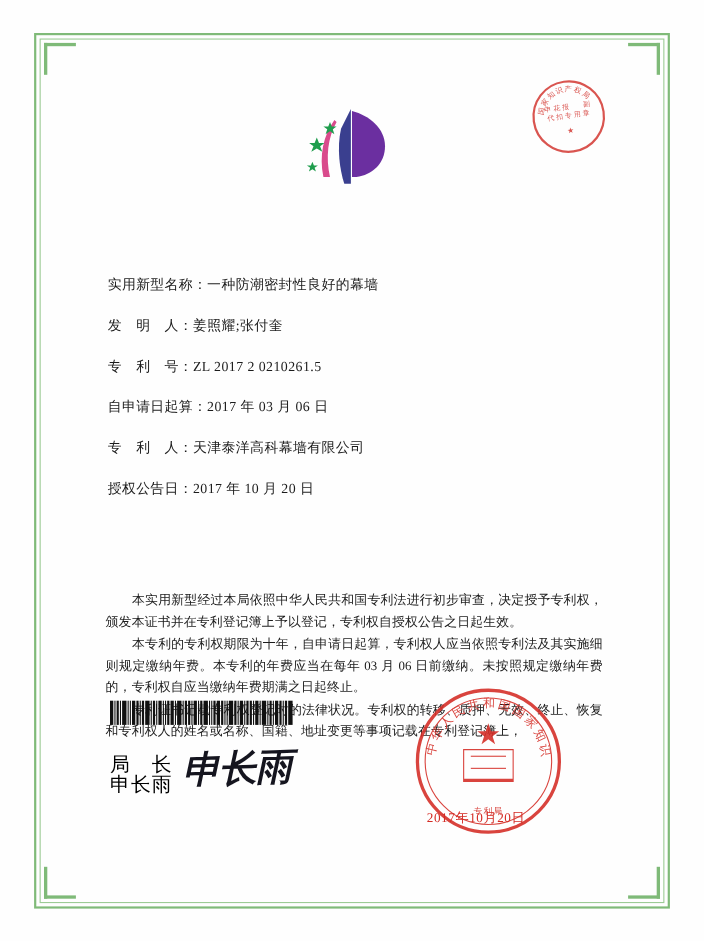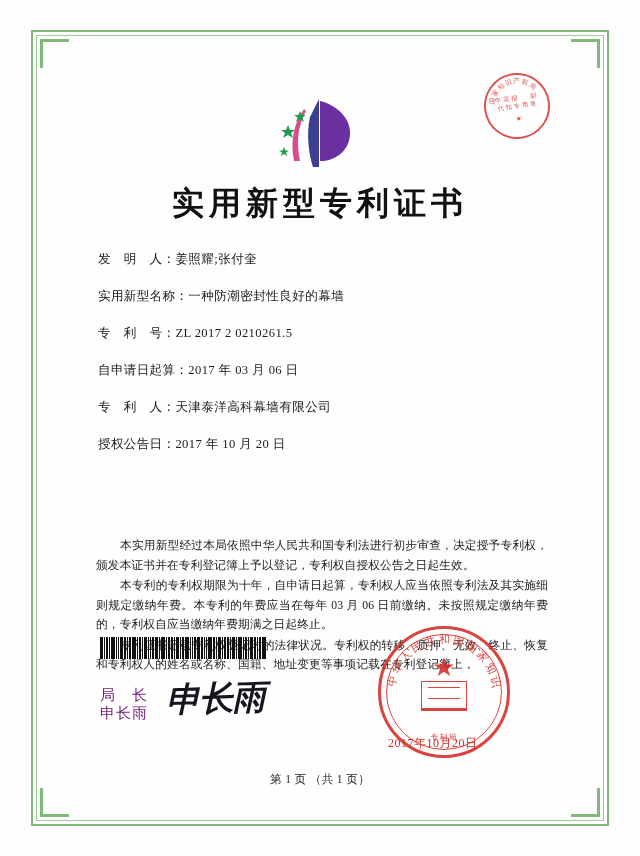--- a/index.html
+++ b/index.html
@@ -166,24 +166,24 @@
     height: 22px;
     margin-right: 1px;
     vertical-align: top;
   }
 
   
   .sig-block {
     position: absolute;
     left: 100px;
     top: 686px;
-    font-size: 15px;
+    font-size: 18px;
     line-height: 18px;
     letter-spacing: 1px;
-    color: #701a75;
+    color: #000000;
   }
   .sig-script {
     position: absolute;
     left: 166px;
     top: 676px;
     font-size: 34px;
     font-family: "DejaVu Serif", serif;
     font-style: italic;
     font-weight: bold;
     color: #15151f;
@@ -307,28 +307,27 @@
         <textPath href="#arcTop" startOffset="6%">国家知识产权局</textPath>
       </text>
     </svg>
     <div class="st-center">
       <div>申 花 报　　副</div>
       <div>代 扣 专 用 章</div>
     </div>
     <div class="st-star">★</div>
   </div>
 
-  <div class="doc-title">实用新型专利证书</div>
 
   <div class="fields">
     <div class="field-row">
+      <span class="field-label">实用新型名称：</span><span class="field-value">一种防潮密封性良好的幕墙</span>
+    </div>
+    <div class="field-row">
       <span class="field-label">发　明　人：</span><span class="field-value">姜照耀;张付奎</span>
-    </div>
-    <div class="field-row">
-      <span class="field-label">实用新型名称：</span><span class="field-value">一种防潮密封性良好的幕墙</span>
     </div>
     <div class="field-row">
       <span class="field-label">专　利　号：</span><span class="field-value">ZL 2017 2 0210261.5</span>
     </div>
     <div class="field-row">
       <span class="field-label">自申请日起算：</span><span class="field-value">2017 年 03 月 06 日</span>
     </div>
     <div class="field-row">
       <span class="field-label">专　利　人：</span><span class="field-value">天津泰洋高科幕墙有限公司</span>
     </div>
@@ -362,15 +361,14 @@
       <text font-size="11" fill="#d42b24" font-family="DejaVu Serif, serif" letter-spacing="2.4">
         <textPath href="#sealArc" startOffset="3%">中华人民共和国国家知识产权局</textPath>
       </text>
     </svg>
     <div class="star">★</div>
     <div class="emblem"></div>
     <div class="bottom-text">专利局</div>
   </div>
   <div class="seal-date">2017年10月20日</div>
 
-  <div class="footer">第 1 页 （共 1 页）</div>
 
 </div>
 
 </body></html>

